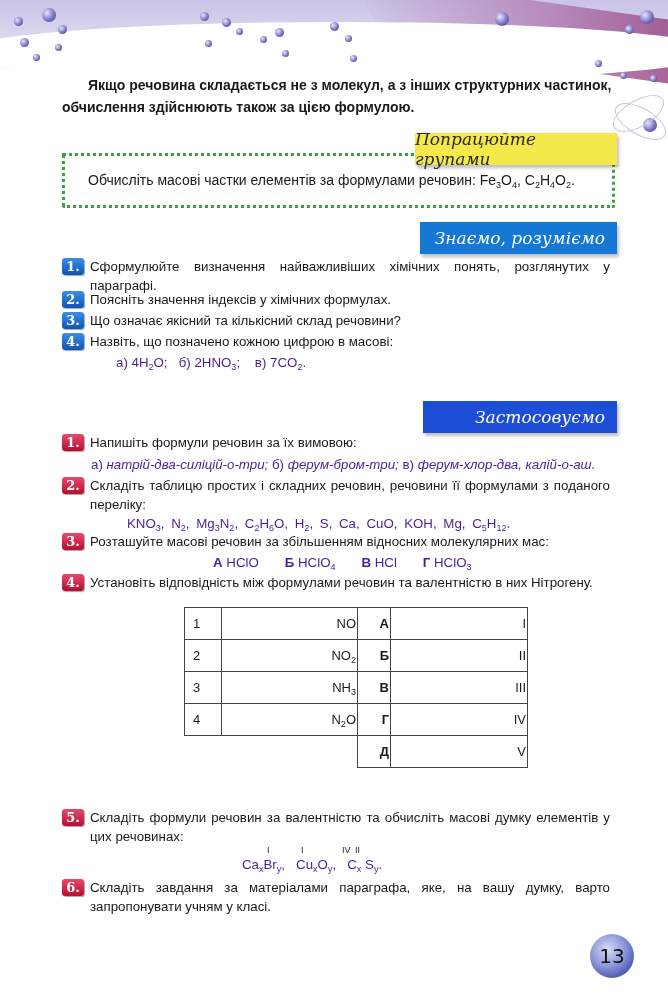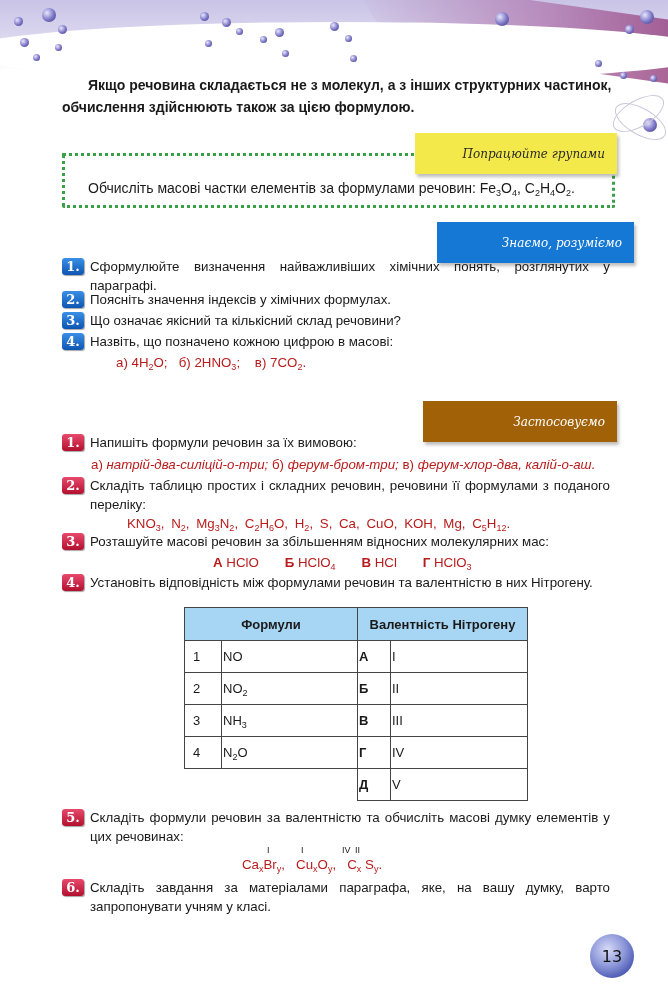--- a/index.html
+++ b/index.html
@@ -27,73 +27,73 @@
     .mol.lg { width: 14px; height: 14px; }
     .atom-ring { position: absolute; border: 1px solid #c9c8d8; border-radius: 50%; }
 
     .intro {
       position: absolute; left: 62px; top: 74px; width: 560px;
       font-family: Liberation Sans, sans-serif; font-weight: bold; font-size: 14px; line-height: 22px;
       text-indent: 26px; color: #1a1a1a;
     }
     
     .tag {
-      position: absolute; height: 41px; color: #fff;
-      font-family: "DejaVu Serif", serif; font-style: italic; font-size: 12px;
+      position: absolute; height: 32px; color: #fff;
+      font-family: "DejaVu Serif", serif; font-style: italic; font-size: 17px;
       display: flex; align-items: center; justify-content: flex-end; padding-right: 12px;
       box-shadow: 2px 3px 3px rgba(0,0,0,.25);
     }
     .tag-yellow { left: 415px; top: 133px; width: 190px; background: #f3e94a; color: #2a2a2a; }
-    .tag-blue { left: 420px; top: 222px; width: 185px; background: #1478d4; margin-left: 17px; }
-    .tag-red { left: 423px; top: 401px; width: 182px; background: #a16207; }
+    .tag-blue { left: 420px; top: 222px; width: 185px; background: #1478d4; }
+    .tag-red { left: 423px; top: 401px; width: 182px; background: #1d4ed8; }
     .dotbox {
       position: absolute; left: 62px; top: 155px; width: 547px; height: 50px;
       border: 3px dotted #3aa045; border-top: none; border-radius: 2px;
     }
     .dotbox-top {
       position: absolute; left: 62px; top: 153px; width: 360px; border-top: 3px dotted #3aa045;
     }
     .dotbox-text {
-      position: absolute; left: 88px; top: 180px; font-size: 14px; color: #1a1a1a;
+      position: absolute; left: 88px; top: 172px; font-size: 14px; color: #1a1a1a;
     }
     .q { position: absolute; left: 62px; width: 548px; font-size: 13.3px; line-height: 19px; color: #1a1a1a; }
     .q .num {
       position: absolute; left: 0; top: 1px; width: 22px; height: 17px; border-radius: 3px;
       font-family: "DejaVu Serif", serif; font-weight: bold; font-size: 13px; color: #fff;
       display: flex; align-items: center; justify-content: center;
       box-shadow: 1px 1px 1px rgba(0,0,0,.35);
     }
     .q .num.blue { background: linear-gradient(180deg, #3a90e6, #0e55b2); }
     .q .num.red { background: linear-gradient(180deg, #e84a6c, #b3102f); }
     .q .txt { margin-left: 28px; display: block; text-align: justify; }
-    .sub { position: absolute; font-size: 13.3px; line-height: 19px; color: #b91c1c; }
+    .sub { position: absolute; font-size: 13.3px; line-height: 19px; color: #4c1d95; }
     sub { font-size: 9px; line-height: 0; vertical-align: -3px; }
     .it { font-style: italic; margin-top: 40px; }
     .b { font-weight: bold; }
 
     table.val {
       position: absolute; left: 184px; top: 607px; border-collapse: collapse;
       font-size: 13px; color: #1a1a1a;
     }
     table.val th {
       background: #a7d6f5; height: 30px; font-weight: bold; border: 1px solid #444; font-size: 13px;
     }
-    table.val td { border: 1px solid #444; height: 29px; text-align: left; }
+    table.val td { border: 1px solid #444; height: 29px; text-align: right; }
     table.val td.n { width: 27px; text-align: left; padding-left: 8px; }
     table.val td.f { width: 133px; }
     table.val td.l { width: 30px; font-weight: bold; }
     table.val td.v { width: 134px; }
     table.val td.empty { border: none; }
 
     .valence { position: absolute; font-size: 9px; color: #1a1a1a; }
     .page-ball {
       position: absolute; left: 590px; top: 934px; width: 44px; height: 44px; border-radius: 50%;
       background: radial-gradient(circle at 40% 35%, #d7dbf7 0%, #8b96d8 45%, #3948a8 85%, #26307a 100%);
       display: flex; align-items: center; justify-content: center;
-      font-family: "DejaVu Sans", sans-serif; font-size: 16px; color: #111;
+      font-family: "DejaVu Sans", sans-serif; font-size: 20px; color: #111;
     }
   </style>
 </head>
 <body>
 
 <div class="header-band"></div>
 <div class="header-ribbon"></div>
 <div class="header-wave"></div>
 <div>
   <div class="mol" style="left:14px;top:17px"></div>
@@ -182,24 +182,20 @@
   <span class="b">В</span> <span>HCl</span>&nbsp;&nbsp;&nbsp;&nbsp;&nbsp;&nbsp;
   <span class="b">Г</span> <span>HClO</span><sub>3</sub>
 </div>
 <div class="q" style="top:573px">
   <span class="num red">4.</span>
   <span class="txt">Установіть відповідність між формулами речовин та валентністю в них Нітрогену.</span>
 </div>
 
 <table class="val">
   <tbody>
-      <tr>
-    <th colspan="2">Формули</th>
-    <th colspan="2">Валентність Нітрогену</th>
-  </tr>
   <tr>
     <td class="n">1</td>
     <td class="f"><span>NO</span></td>
     <td class="l">А</td>
     <td class="v">I</td>
   </tr>
   <tr>
     <td class="n">2</td>
     <td class="f"><span>NO</span><sub>2</sub></td>
     <td class="l">Б</td>

